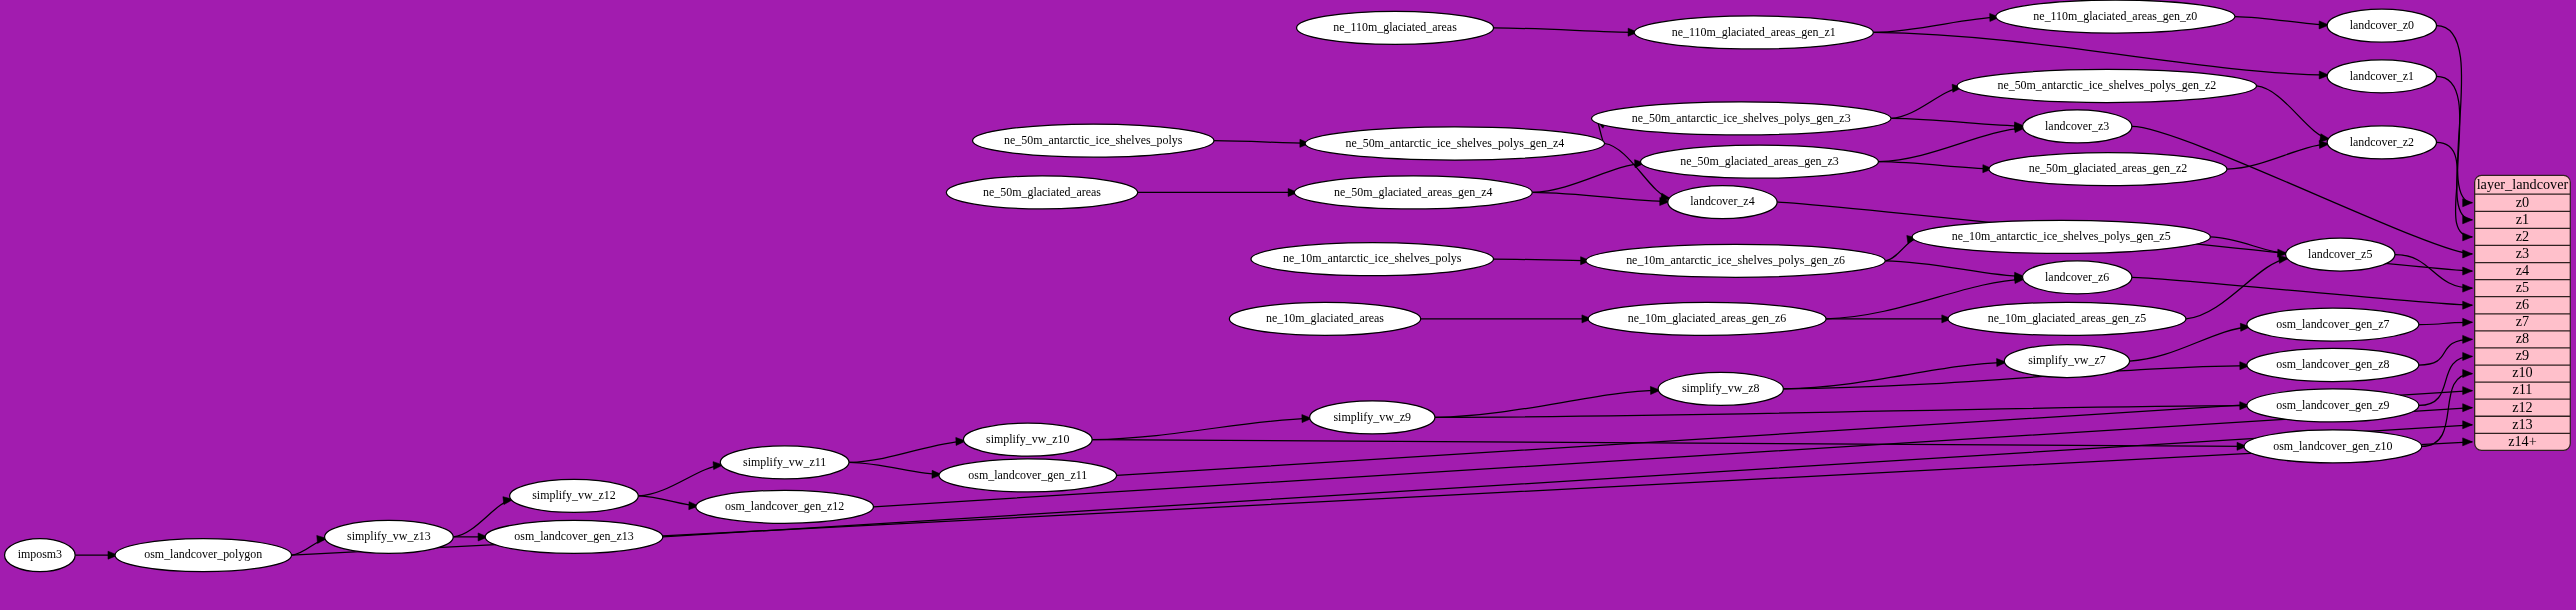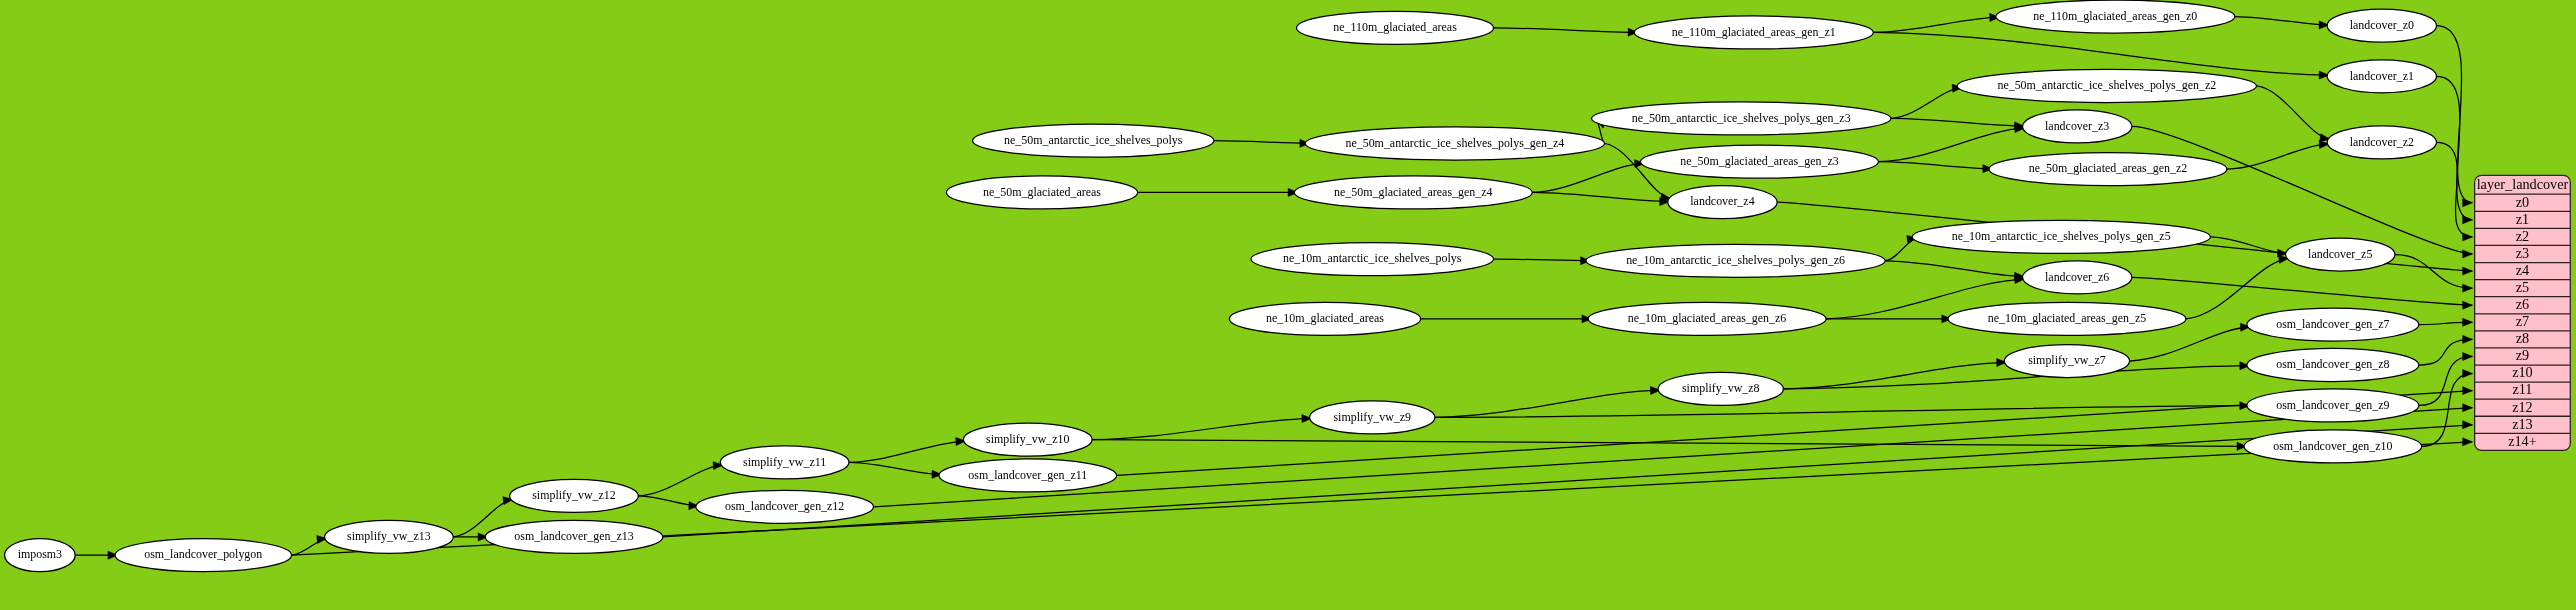--- a/index.html
+++ b/index.html
@@ -4,21 +4,21 @@
 <style>
   html, body {
     margin: 0;
     padding: 0;
     background: #ffffff;
   }
   #canvas-wrap {
     position: relative;
     width: 2576px;
     height: 611px;
-    background: #84cc16;
+    background: #a21caf;
     overflow: hidden;
   }
   svg.graph {
     position: absolute;
     top: 0; left: 0;
     width: 2576px;
     height: 611px;
   }
   .node-ellipse {
     fill: #ffffff;

